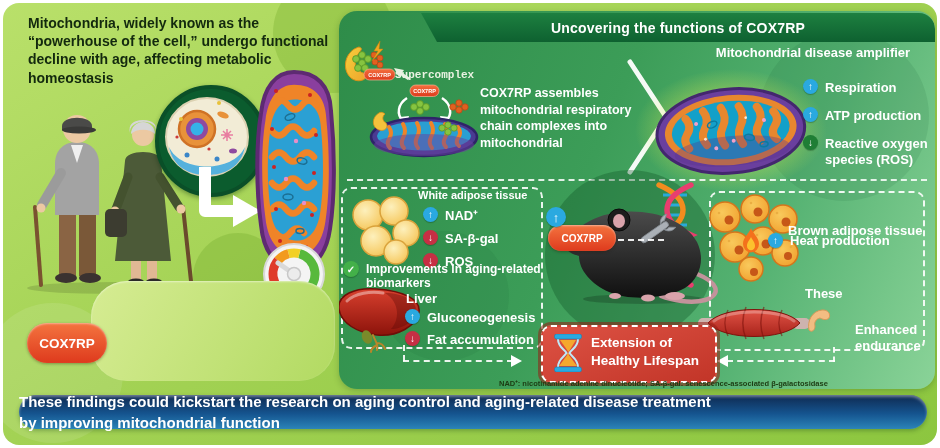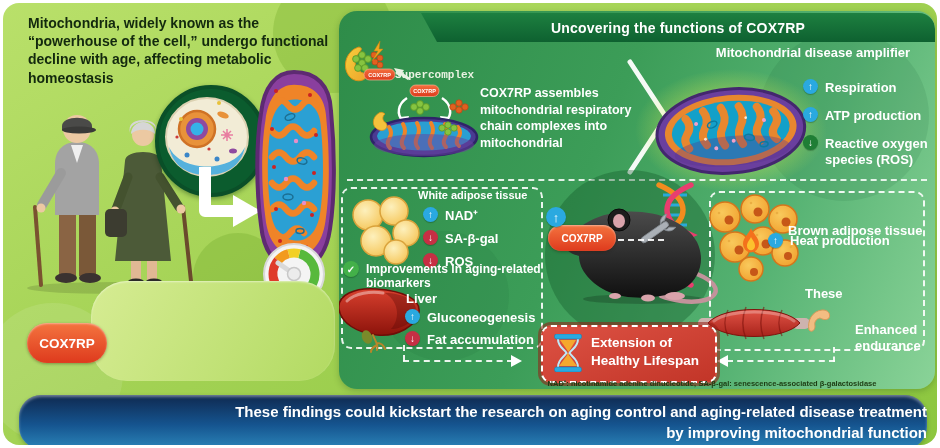--- a/index.html
+++ b/index.html
@@ -36,26 +36,26 @@
   .blabel{font-size:13px;font-weight:bold;color:#fff;line-height:1.2;padding-top:1px;}
   .dashbox{border:2px dashed rgba(255,255,255,.9);border-radius:10px;}
   .dash-h{border-top:2px dashed rgba(255,255,255,.9);}
   .dash-v{border-left:2px dashed rgba(255,255,255,.9);}
   .arr-r{width:0;height:0;border-top:6px solid transparent;border-bottom:6px solid transparent;border-left:11px solid #fff;}
   .arr-l{width:0;height:0;border-top:6px solid transparent;border-bottom:6px solid transparent;border-right:11px solid #fff;}
   .redbox{left:202px;top:314px;width:172px;height:54px;border-radius:10px;
           background:linear-gradient(160deg,#dd5244 0%,#c23528 100%);
           border:2px dashed #ffffff;box-shadow:0 0 0 3px rgba(150,30,20,.55);}
   .mice-cap{font-size:15px;font-weight:bold;color:#fff;text-align:center;line-height:1.18;}
-  .foot{font-size:7.5px;font-weight:bold;color:#1c3a12;text-align:center;}
+  .foot{font-size:7.5px;font-weight:bold;color:#1c3a12;text-align:left;}
   
-  .banner{left:16px;top:392px;width:908px;height:54px;border-radius:22px;
+  .banner{left:16px;top:392px;width:908px;height:34px;border-radius:22px;
           background:linear-gradient(180deg,#0f2950 0%,#15548f 55%,#2b84b8 100%);
           box-shadow:inset 0 2px 3px rgba(255,255,255,.4), 0 2px 4px rgba(20,60,20,.3);
-          display:flex;flex-direction:column;align-items:flex-end;justify-content:center;}
+          display:flex;flex-direction:column;align-items:flex-start;justify-content:center;}
   .banner div{color:#fff;font-weight:bold;font-size:15px;line-height:1.42;text-align:center;}
   .glow{border-radius:50%;}
   .it{font-style:italic;}
 </style>
 </head>
 <body>
 
 <div class="stage">
   <div class="abs bg">
 

